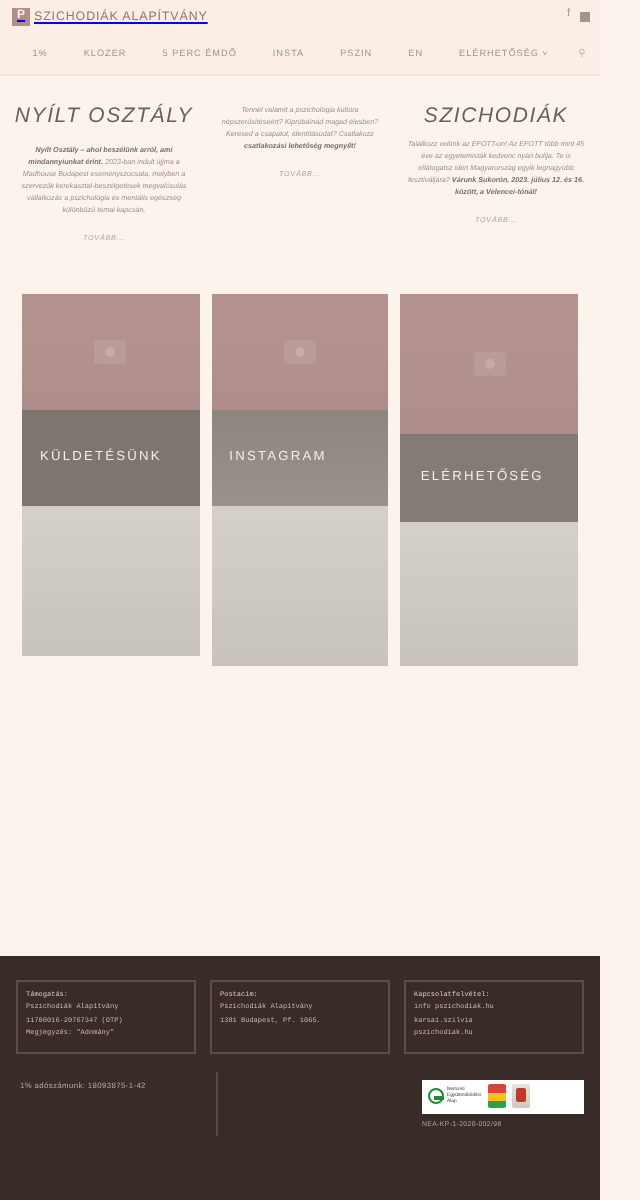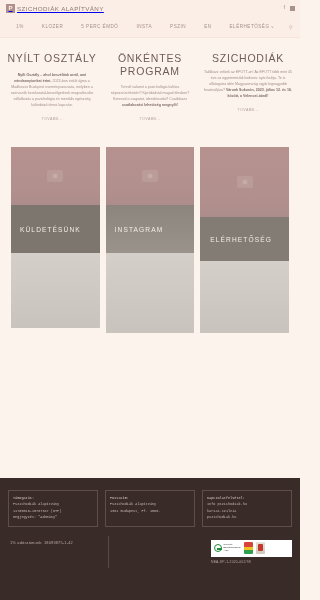--- a/index.html
+++ b/index.html
@@ -68,20 +68,21 @@
   .nav .caret{ font-size:4px; }
   .nav .search-ico{
     font-size:5px; color:#c3aea8; padding-left:6px;
   }
 
   
   .cols{
     display:flex;
     padding:14px 6px 0 6px;
     gap:6px;
+    font-style:italic;
   }
   .col{ flex:1; text-align:center; }
   .col h2{
     font-size:10.5px;
     font-weight:400;
     letter-spacing:.8px;
     line-height:12.5px;
     color:#6e5c57;
     margin-bottom:7px;
   }
@@ -303,21 +304,20 @@
     <h2>NYÍLT OSZTÁLY</h2>
     <p>
       <b>Nyílt Osztály – ahol beszélünk arról, ami mindannyiunkat érint.</b>
       <span> 2023-ban indult újjma a Madhouse Budapest eseményszocsata, melyben a szervezők kerekasztal-beszélgetések megvalósulás vállalkozás a pszichológia és mentális egészség különböző témai kapcsán.</span>
     </p>
     <a class="more" href="#">TOVÁBB...</a>
   </div>
 
 
   <div class="col col-3">
-    <h2>ÖNKÉNTES PROGRAM</h2>
     <p>
       <span>Tennél valamit a pszichológia kultúra népszerűsítéséért? Kipróbálnád magad élesben? Keresed a csapatot, identitásodat? Csatlakozz </span>
       <b>csatlakozási lehetőség megnyílt!</b>
     </p>
     <a class="more" href="#">TOVÁBB...</a>
   </div>
 
   <div class="col col-4">
     <h2>SZICHODIÁK</h2>
     <p>

